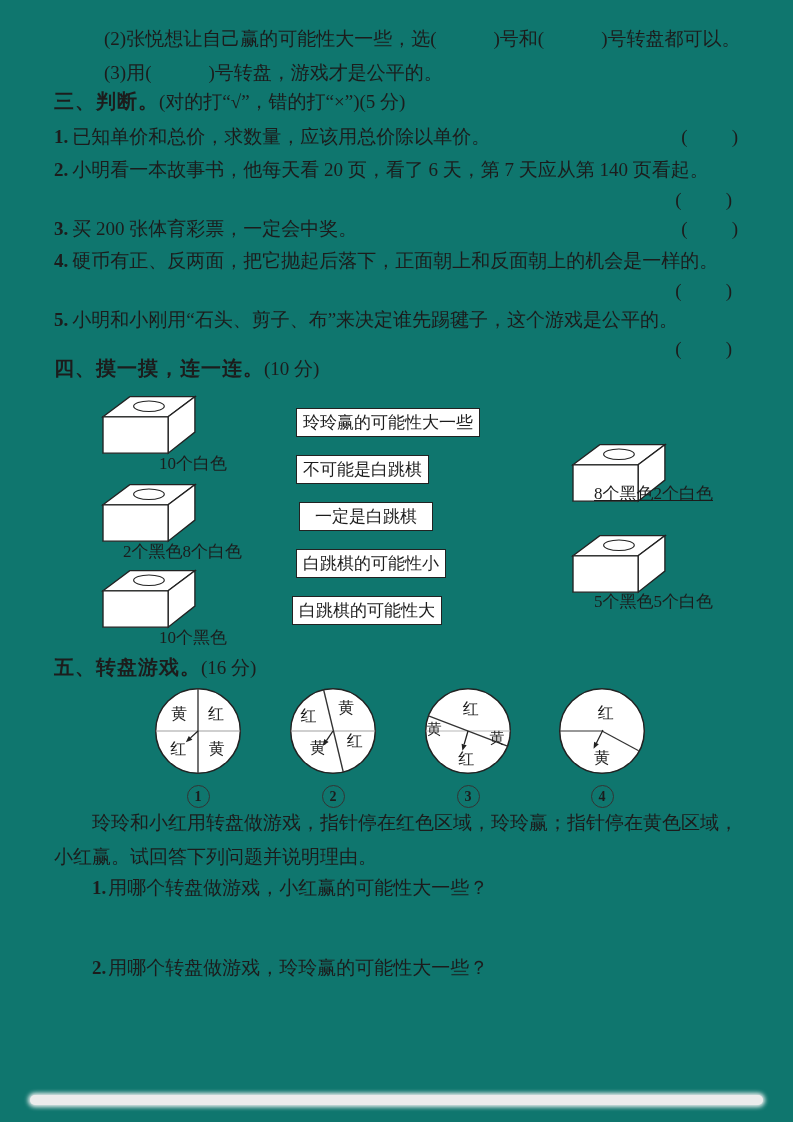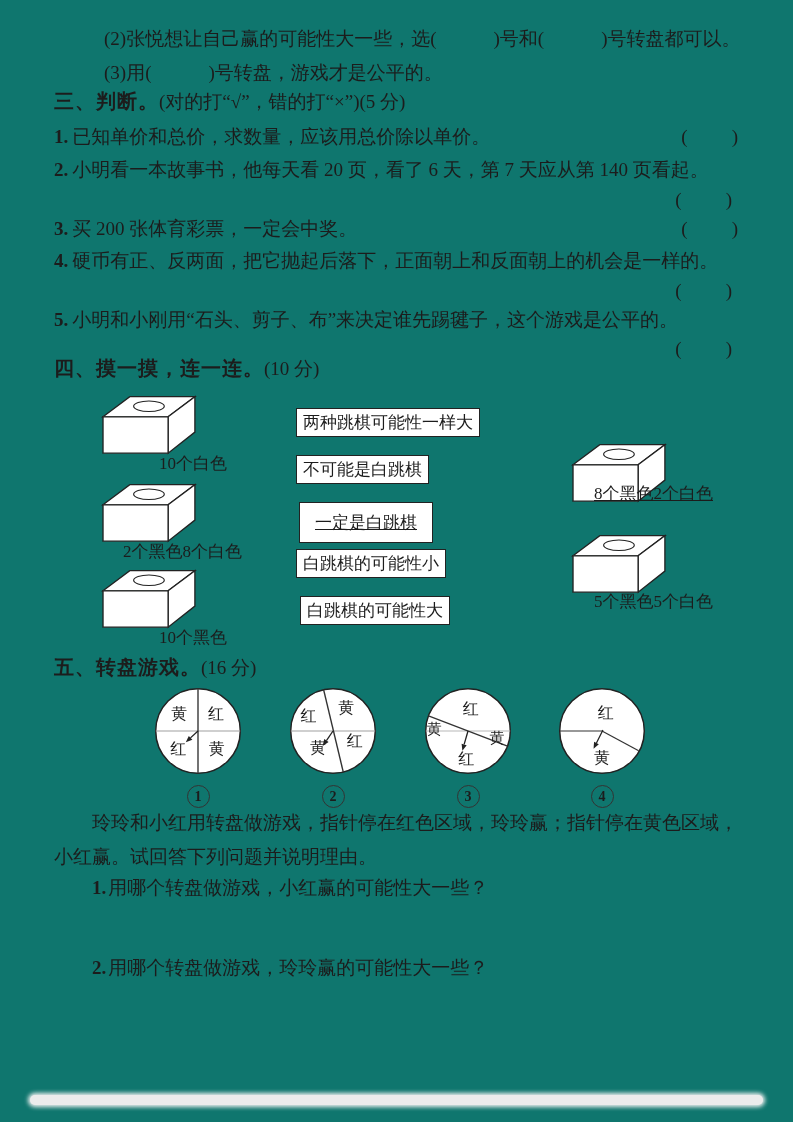--- a/index.html
+++ b/index.html
@@ -107,25 +107,25 @@
     <div class="box-label" style="left:52px;top:154px;width:190px;">2个黑色8个白色</div>
 
     <svg class="abs" style="left:95px;top:178px;" width="106" height="67" viewBox="0 0 110 70">
       <polygon points="8,28 36,7 104,7 76,28" fill="#fff" stroke="#222" stroke-width="1.4"></polygon>
       <polygon points="76,28 104,7 104,44 76,66" fill="#fff" stroke="#222" stroke-width="1.4"></polygon>
       <polygon points="8,28 76,28 76,66 8,66" fill="#fff" stroke="#222" stroke-width="1.4"></polygon>
       <ellipse cx="56" cy="17" rx="16" ry="5.5" fill="#fff" stroke="#222" stroke-width="1.2"></ellipse>
     </svg>
     <div class="box-label" style="left:67px;top:240px;width:160px;">10个黑色</div>
 
-    <span class="match-label" style="left:296px;top:22px;">两种跳棋可能性一样大</span>
+    <span class="match-label" style="left:296px;top:22px;">玲玲赢的可能性大一些</span>
     <span class="match-label" style="left:296px;top:69px;">不可能是白跳棋</span>
-    <span class="match-label" style="left:299px;top:116px;padding:8px 15px;text-decoration:underline;">一定是白跳棋</span>
+    <span class="match-label" style="left:299px;top:116px;padding:2px 15px;">一定是白跳棋</span>
     <span class="match-label" style="left:296px;top:163px;">白跳棋的可能性小</span>
-    <span class="match-label" style="left:300px;top:210px;">白跳棋的可能性大</span>
+    <span class="match-label" style="left:292px;top:210px;">白跳棋的可能性大</span>
 
     <svg class="abs" style="left:565px;top:52px;" width="106" height="67" viewBox="0 0 110 70">
       <polygon points="8,28 36,7 104,7 76,28" fill="#fff" stroke="#222" stroke-width="1.4"></polygon>
       <polygon points="76,28 104,7 104,44 76,66" fill="#fff" stroke="#222" stroke-width="1.4"></polygon>
       <polygon points="8,28 76,28 76,66 8,66" fill="#fff" stroke="#222" stroke-width="1.4"></polygon>
       <ellipse cx="56" cy="17" rx="16" ry="5.5" fill="#fff" stroke="#222" stroke-width="1.2"></ellipse>
     </svg>
     <div class="box-label" style="left:523px;top:96px;width:190px;text-decoration:underline;">8个黑色2个白色</div>
 
     <svg class="abs" style="left:565px;top:143px;" width="106" height="67" viewBox="0 0 110 70">

